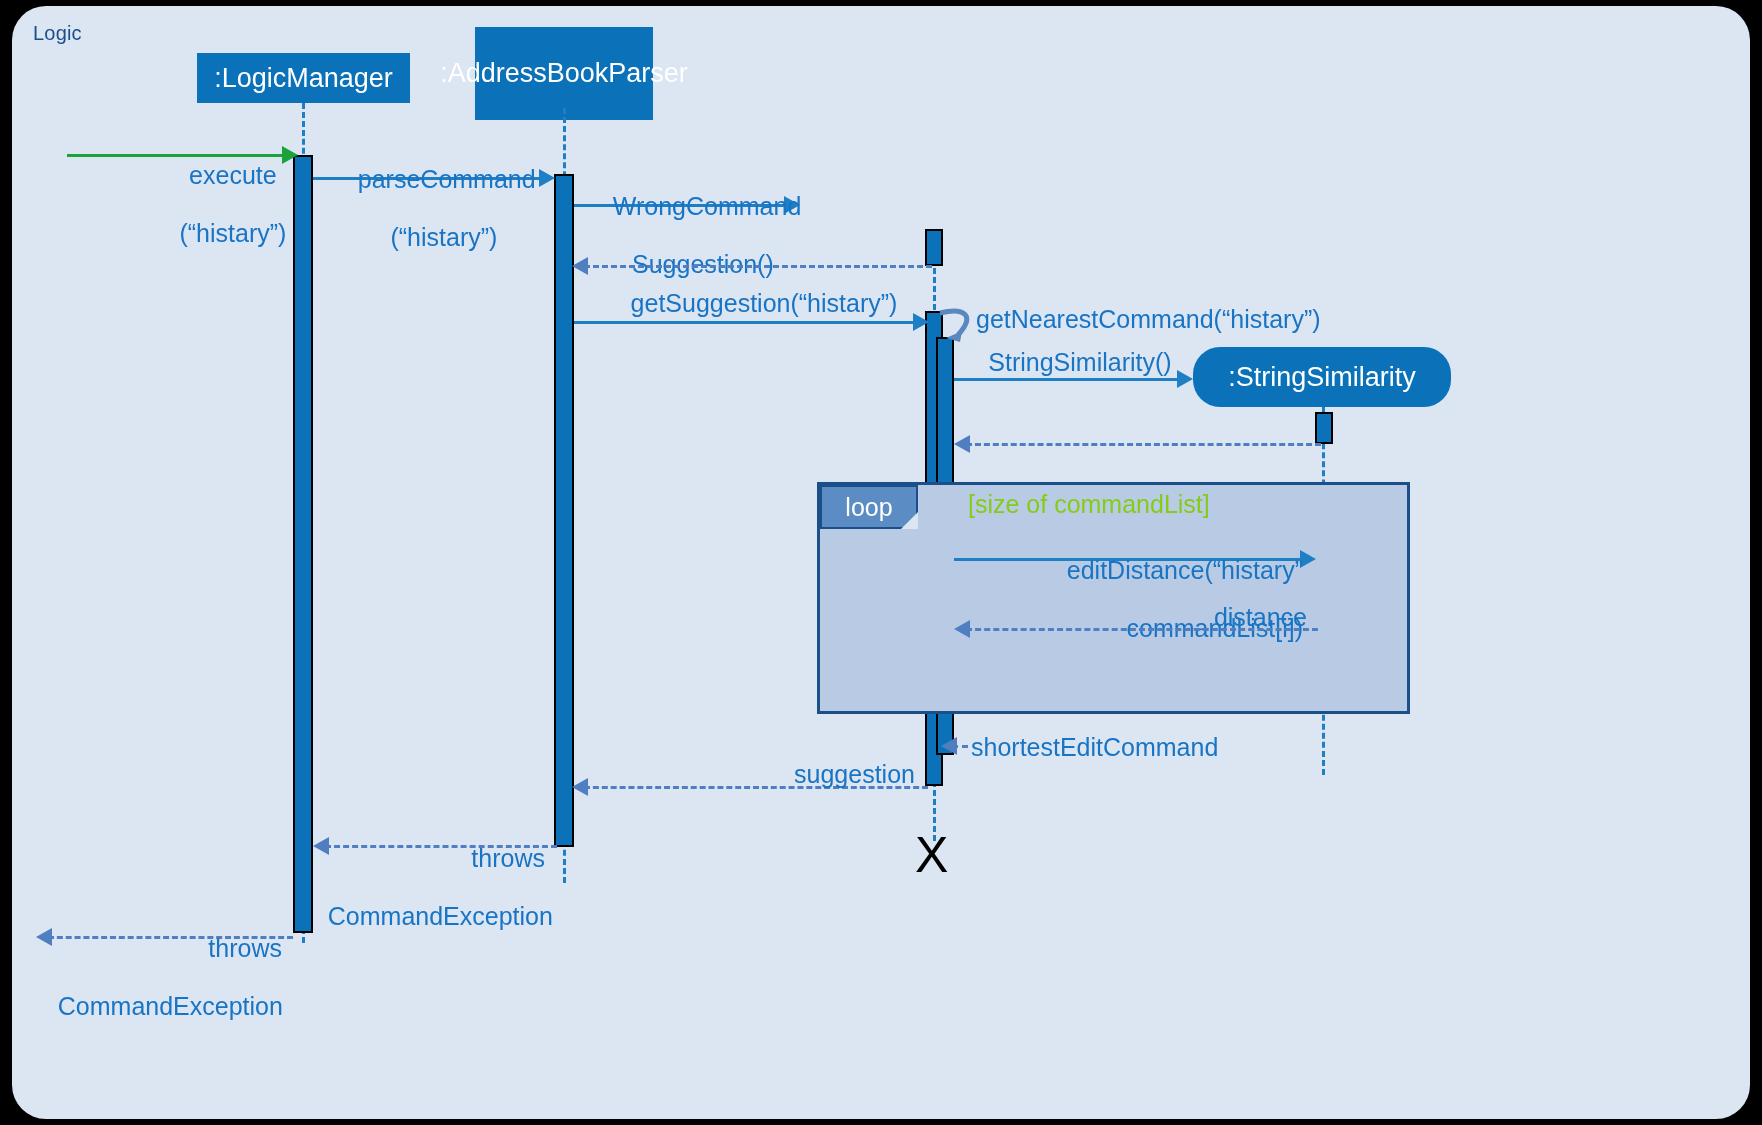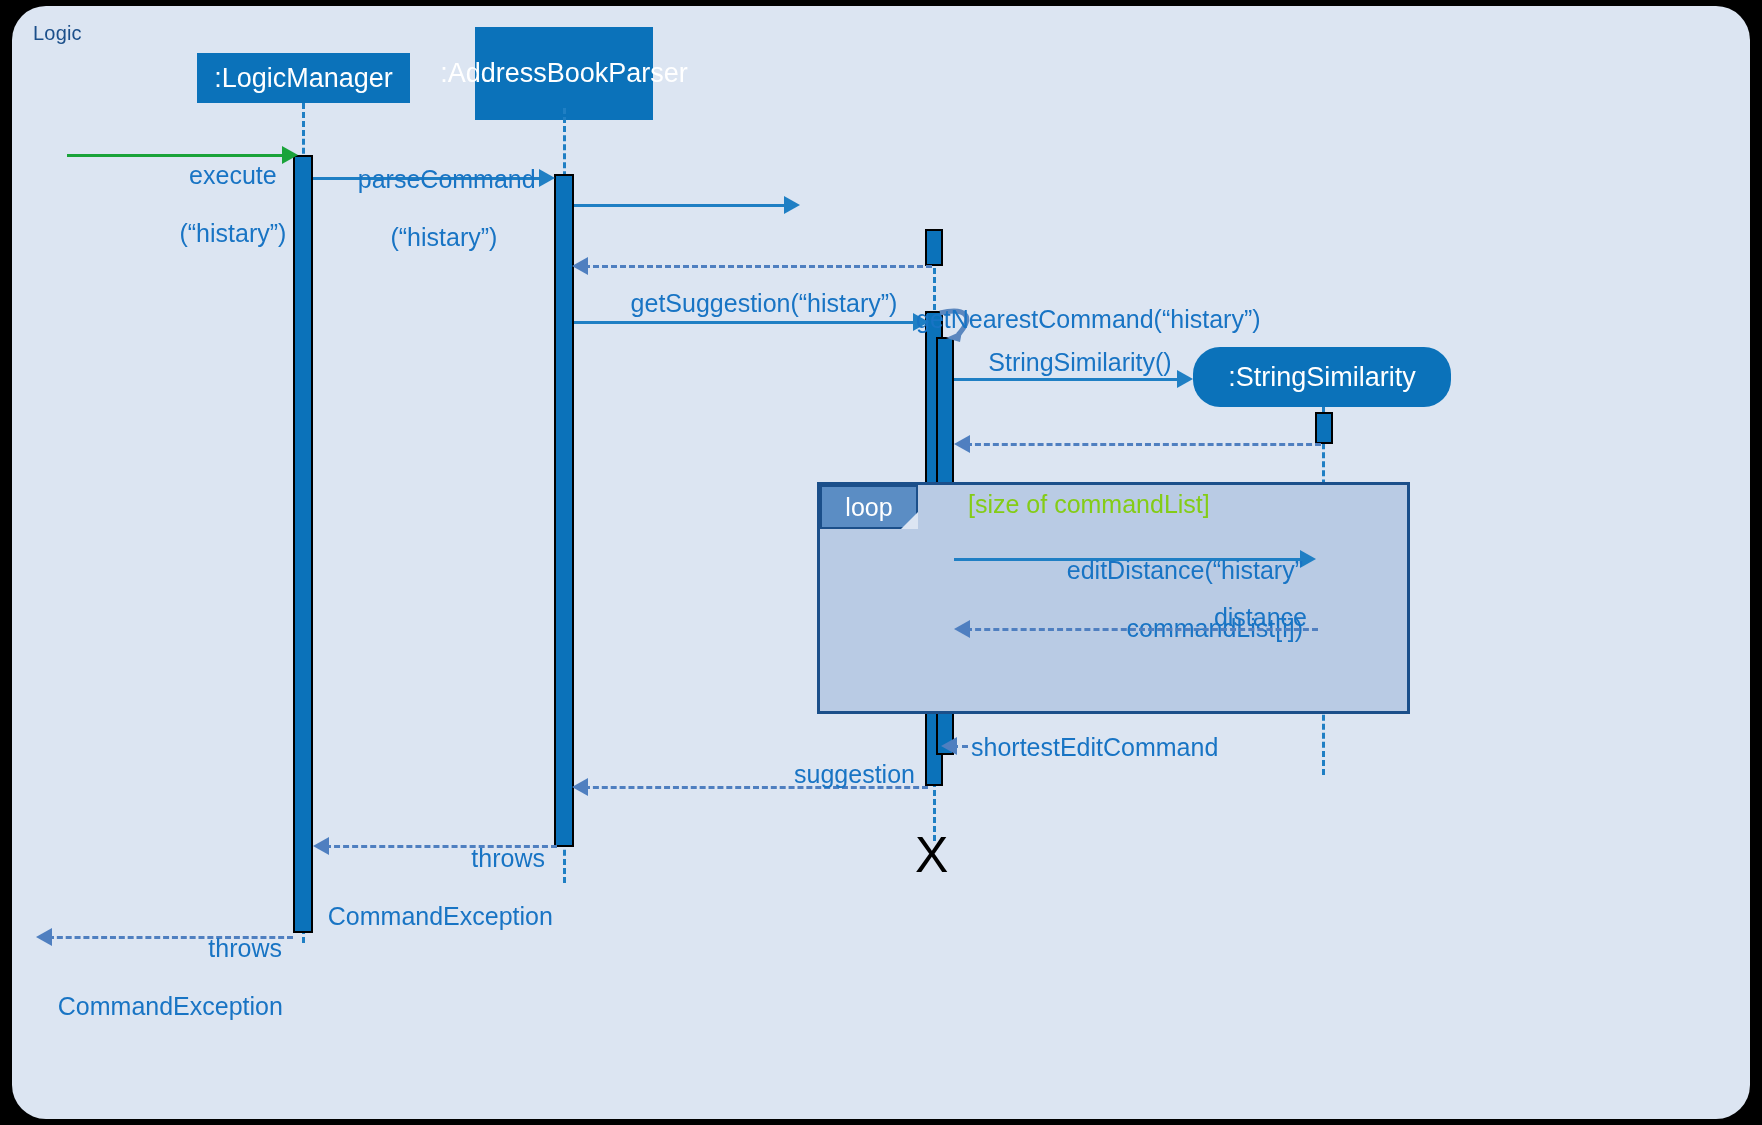--- a/index.html
+++ b/index.html
@@ -177,35 +177,39 @@
 
   <div class="msg-line" style="left:313px;top:177px;width:230px;"></div>
   <div class="arrowhead right" style="left:539px;top:169px;"></div>
   <div class="mlabel center" style="left:330px;top:136px;width:200px;">
     <span>parseCommand</span><br>
     <span>(“histary”)</span>
   </div>
 
   <div class="msg-line" style="left:574px;top:204px;width:212px;"></div>
   <div class="arrowhead right" style="left:784px;top:196px;"></div>
+  <div class="mlabel center" style="left:585px;top:163px;width:208px;">
+    <span>WrongCommand</span><br>
+    <span>Suggestion()</span>
+  </div>
 
   <div class="msg-line dashed" style="left:584px;top:265px;width:348px;"></div>
   <div class="arrowhead left" style="left:572px;top:257px;"></div>
 
   <div class="msg-line" style="left:574px;top:321px;width:344px;"></div>
   <div class="arrowhead right" style="left:913px;top:313px;"></div>
   <div class="mlabel center" style="left:614px;top:289px;width:300px;">getSuggestion(“histary”)</div>
 
   <div class="selfcall" style="left:938px;top:305px;width:42px;height:40px;">
     <svg width="42" height="40" viewBox="0 0 42 40">
       <path d="M 2 8 C 26 2, 38 10, 20 30" fill="none" stroke="#5b87bf" stroke-width="5"></path>
       <polygon points="24,26 8,33 22,37" fill="#5b87bf"></polygon>
     </svg>
   </div>
-  <div class="mlabel" style="left:916px;top:305px;">getNearestCommand(“histary”)</div>
+  <div class="mlabel" style="left:976px;top:305px;">getNearestCommand(“histary”)</div>
 
   <div class="msg-line" style="left:954px;top:378px;width:226px;"></div>
   <div class="arrowhead right" style="left:1177px;top:370px;"></div>
   <div class="mlabel center" style="left:975px;top:348px;width:210px;">StringSimilarity()</div>
 
   <div class="msg-line dashed" style="left:966px;top:443px;width:355px;"></div>
   <div class="arrowhead left" style="left:954px;top:435px;"></div>
 
   <div class="msg-line" style="left:954px;top:558px;width:350px;"></div>
   <div class="arrowhead right" style="left:1300px;top:550px;"></div>

